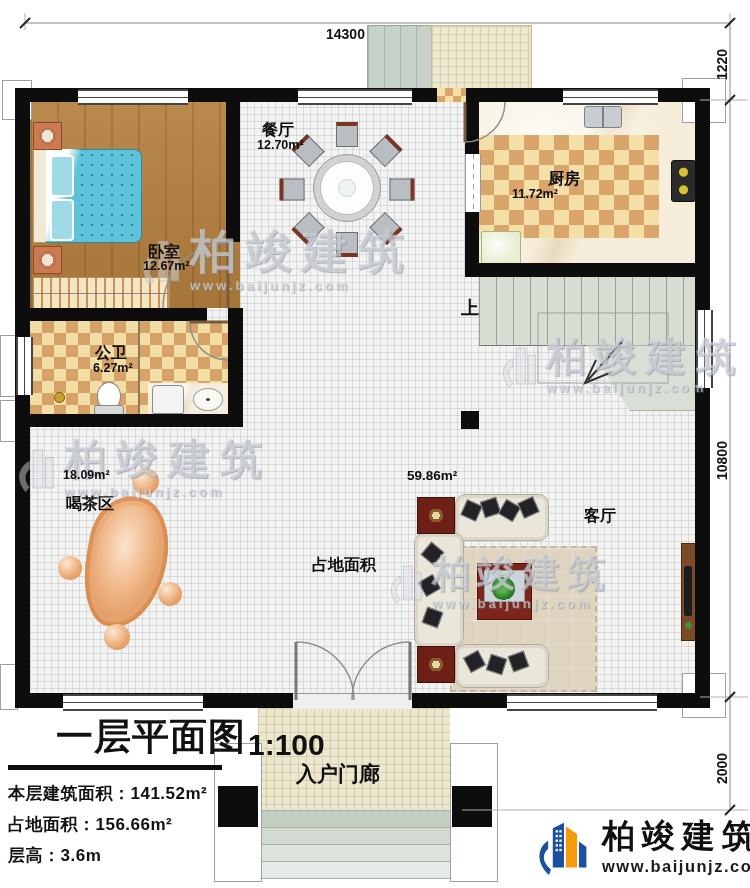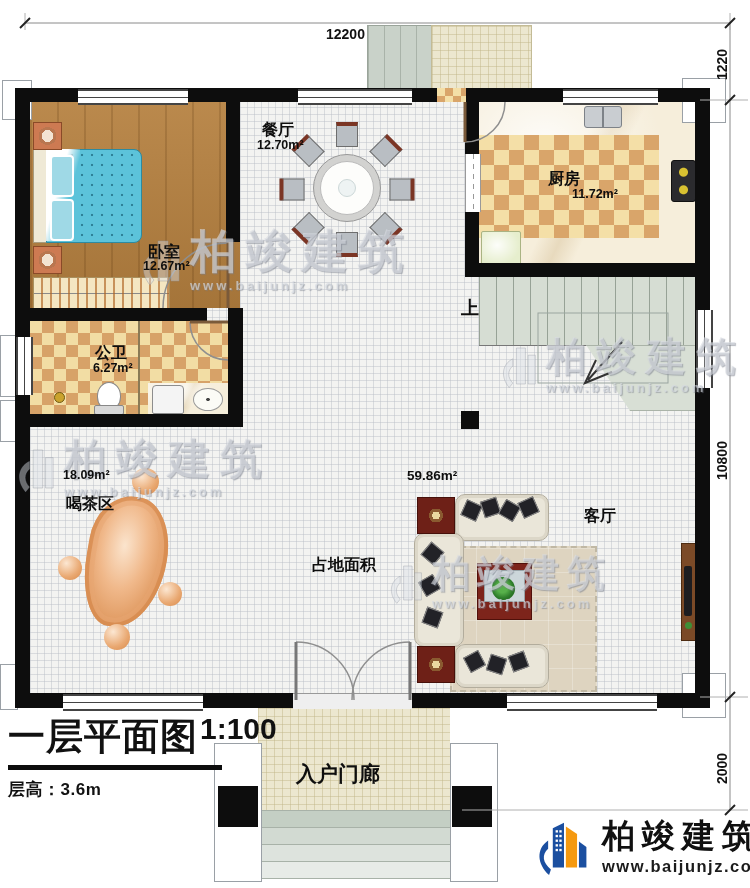--- a/index.html
+++ b/index.html
@@ -54,36 +54,36 @@
   .stepg{position:absolute;border:1px solid #a8b2a8;z-index:2;}
   .wm{position:absolute;z-index:15;display:flex;align-items:center;gap:8px;pointer-events:none;}
   .wm .b{font-weight:bold;color:rgba(218,221,228,.62);letter-spacing:10px;
       text-shadow:1px 1px 1px rgba(120,126,138,.55);line-height:1;}
   .wm .u{font-weight:bold;font-size:13px;color:rgba(214,218,226,.66);letter-spacing:3px;
       text-shadow:1px 1px 1px rgba(120,126,138,.5);margin-top:4px;}
   .opening{position:absolute;background:#fff;border-left:1px solid #999;border-right:1px solid #999;
       background-image:repeating-linear-gradient(180deg,#999 0 5px,transparent 5px 10px);
       background-size:1px 100%;background-position:center;background-repeat:no-repeat;z-index:7;}
   #infoblock{position:absolute;left:8px;top:712px;z-index:30;}
-  #title-row{font-family:"Liberation Serif","DejaVu Serif",serif;font-weight:bold;display:flex;align-items:flex-start;}
+  #title-row{font-family:"Liberation Serif","DejaVu Serif",serif;font-weight:bold;display:flex;align-items:flex-end;margin-left:48px;}
   #title-main{font-size:37px;letter-spacing:1px;}
   #title-scale{font-size:30px;margin-left:2px;font-family:"Liberation Sans",sans-serif;}
   #title-underline{width:214px;height:5px;background:#0d0d0d;margin-top:3px;}
   .stat-line{font-size:17px;font-weight:bold;margin-top:8px;letter-spacing:.5px;}
   #brand-footer{position:absolute;left:536px;top:816px;z-index:30;display:flex;align-items:center;gap:10px;}
   #brand-texts .bn{font-size:33px;font-weight:900;letter-spacing:7px;color:#101010;line-height:1.1;}
   #brand-texts .bu{font-size:16.5px;font-weight:bold;letter-spacing:1.5px;color:#1b1b1b;margin-top:2px;}
   svg.overlay{position:absolute;left:0;top:0;z-index:12;pointer-events:none;}
 </style>
 </head>
 <body>
 
 <div id="canvas">
 
-  <div class="dim-lbl" style="left:326px;top:26px;">12200</div>
+  <div class="dim-lbl" style="left:326px;top:26px;">14300</div>
   <div class="dim-lbl" style="left:714px;top:80px;transform-origin:left top;transform:rotate(-90deg);">1220</div>
   <div class="dim-lbl" style="left:714px;top:480px;transform-origin:left top;transform:rotate(-90deg);">10800</div>
   <div class="dim-lbl" style="left:714px;top:784px;transform-origin:left top;transform:rotate(-90deg);">2000</div>
 
   <div class="abs" style="left:367px;top:25px;width:64px;height:63px;background:#c9d2c9;border:1px solid #9aa49a;
        background-image:repeating-linear-gradient(90deg,#a9b3a9 0 1px,transparent 1px 16px);z-index:2;"></div>
   <div class="abs porch-tile" style="left:431px;top:25px;width:99px;height:63px;border:1px solid #c3bb96;z-index:2;"></div>
 
   <div class="abs grid-floor" style="left:30px;top:100px;width:665px;height:594px;z-index:1;"></div>
 
@@ -121,21 +121,21 @@
   <div class="abs marble" style="left:479px;top:102px;width:216px;height:161px;z-index:2;"></div>
   <div class="abs checker" style="left:479px;top:135px;width:180px;height:103px;z-index:2;"></div>
   <div class="abs checker" style="left:437px;top:88px;width:29px;height:14px;z-index:7;background-size:16px 16px;"></div>
   <div class="abs" style="left:584px;top:106px;width:36px;height:20px;background:#c9cdd1;border:1px solid #7d8288;border-radius:3px;z-index:3;
        background-image:linear-gradient(90deg,transparent 0 46%,#7d8288 46% 54%,transparent 54%);"></div>
   <div class="abs" style="left:671px;top:160px;width:23px;height:40px;background:#2b2b2e;border:1px solid #111;border-radius:3px;z-index:3;
        background-image:radial-gradient(circle at 50% 28%,#d8c131 0 4px,transparent 5px),radial-gradient(circle at 50% 72%,#d8c131 0 4px,transparent 5px);"></div>
   <div class="abs" style="left:481px;top:231px;width:38px;height:33px;background:#e6eecd;border:1px solid #aab383;border-radius:2px;z-index:3;
        background-image:radial-gradient(ellipse at 40% 40%,rgba(255,255,255,.9),transparent 70%);"></div>
   <div class="lbl room-name" style="left:548px;top:169px;">厨房</div>
-  <div class="lbl area-txt" style="left:572px;top:187px;">11.72m²</div>
+  <div class="lbl area-txt" style="left:512px;top:187px;">11.72m²</div>
 
   <div class="abs checker-sm" style="left:30px;top:321px;width:198px;height:93px;z-index:2;"></div>
   <div class="abs marble" style="left:148px;top:383px;width:80px;height:31px;z-index:3;"></div>
   <div class="abs" style="left:138px;top:321px;width:2px;height:93px;background:#8a7a55;z-index:3;"></div>
   <div class="abs" style="left:97px;top:382px;width:22px;height:26px;background:#fff;border:1px solid #888;border-radius:50% 50% 46% 46%;z-index:4;"></div>
   <div class="abs" style="left:94px;top:405px;width:28px;height:8px;background:#d8d8d8;border:1px solid #888;border-radius:2px;z-index:4;"></div>
   <div class="abs" style="left:152px;top:385px;width:30px;height:27px;background:#f4f4f4;border:1px solid #8d8d8d;border-radius:4px 4px 2px 2px;z-index:4;"></div>
   <div class="abs" style="left:193px;top:388px;width:28px;height:21px;background:#fbfbf6;border:1px solid #999;border-radius:50%;z-index:4;
        background-image:radial-gradient(circle at 50% 50%,#444 0 1.5px,transparent 2px);"></div>
   <div class="abs" style="left:54px;top:392px;width:9px;height:9px;border-radius:50%;background:#caa32e;border:1px solid #6e5812;z-index:4;"></div>
@@ -302,20 +302,26 @@
       <div class="u">www.baijunjz.com</div>
     </div>
   </div>
 
   <div id="infoblock">
     <div id="title-row">
       <span id="title-main">一层平面图</span>
       <span id="title-scale">1:100</span>
     </div>
     <div id="title-underline"></div>
+    <div class="stat-line" style="margin-top:12px;">
+      <span>本层建筑面积：</span><span>141.52m²</span>
+    </div>
+    <div class="stat-line">
+      <span>占地面积：</span><span>156.66m²</span>
+    </div>
     <div class="stat-line">
       <span>层高：</span><span>3.6m</span>
     </div>
   </div>
 
   <div id="brand-footer">
     <svg width="56" height="62" viewBox="0 0 60 64">
       <path d="M14 62 C1 50 0 34 13 25 L13 34 C6 40 7 49 16 56 Z" fill="#1b4fa0"></path>
       <path d="M18 54 V12 L30 6 V54 Z" fill="#1b4fa0"></path>
       <g fill="#ffffff">

